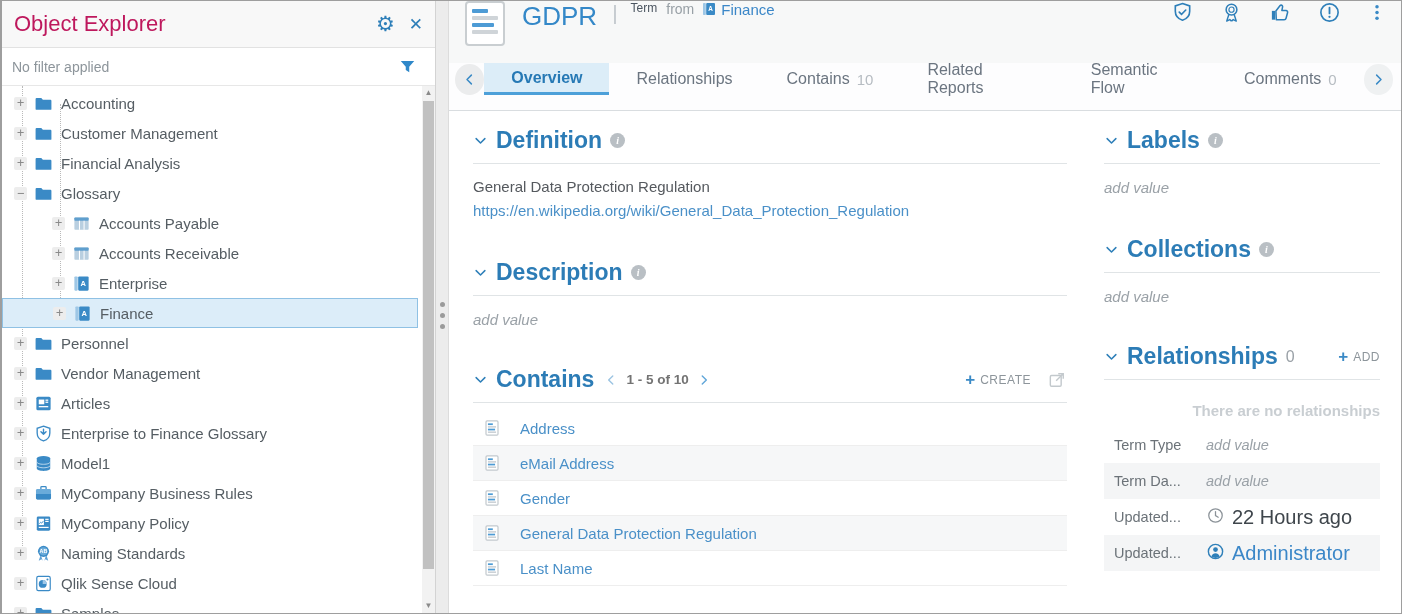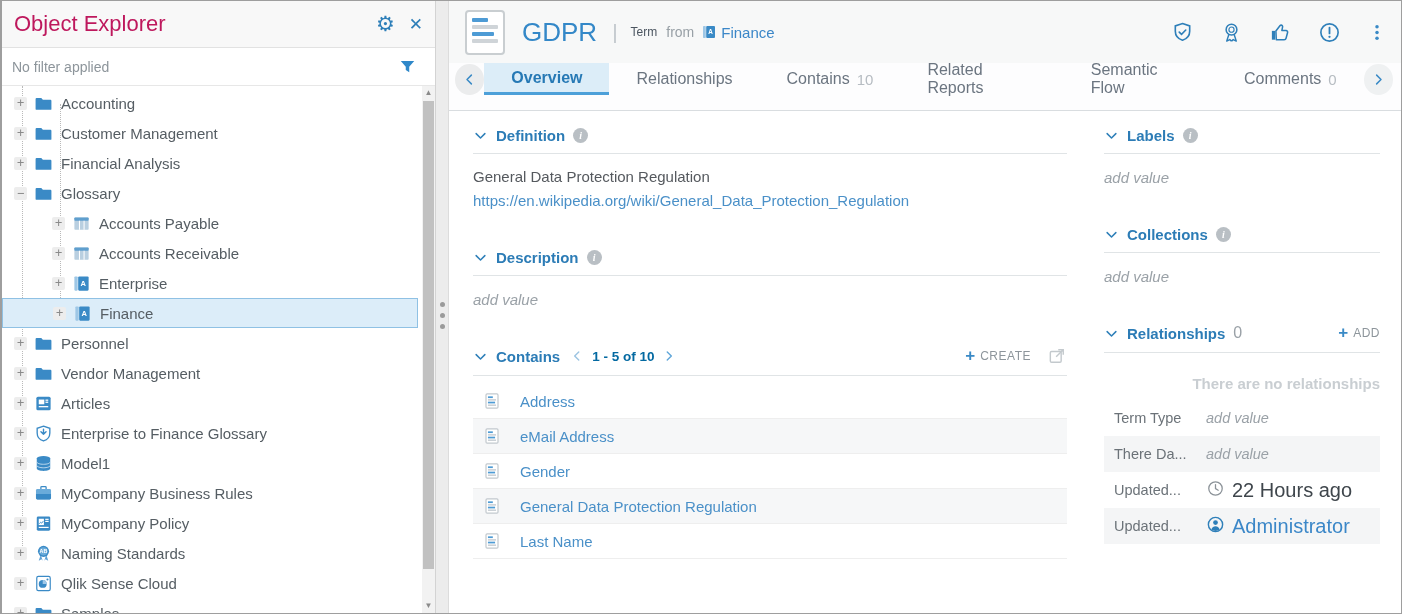--- a/index.html
+++ b/index.html
@@ -33,21 +33,21 @@
   .sb-scroll { position:absolute; top:0; right:0; width:13px; bottom:0; background:#f2f2f2; }
   .sb-scroll .arr { height:14px; color:#8a8a8a; font-size:8px; text-align:center; line-height:14px; }
   .sb-scroll .thumb { position:absolute; top:15px; left:1px; width:11px; height:468px; background:#c1c1c1; }
   .sb-scroll .arr.down { position:absolute; bottom:0; left:0; right:0; }
   
   .splitter { width:14px; flex:0 0 14px; background:#ececec; border-left:1px solid #d3d3d3; border-right:1px solid #dcdcdc; position:relative; cursor:col-resize; }
   .splitter .dots { position:absolute; top:295px; left:4px; }
   .splitter .dots i { display:block; width:5px; height:5px; border-radius:50%; background:#9a9a9a; margin:6px 0; }
   
   .main { flex:1; display:flex; flex-direction:column; min-width:0; }
-  .obj-head { height:62px; background:#f7f8f8; display:flex; align-items:center; padding:0 14px; }
+  .obj-head { height:62px; background:#f7f8f8; display:flex; align-items:flex-start; padding:0 14px; }
   .doc-icon { width:40px; height:45px; background:#fff; border:2px solid #c9ced1; border-radius:4px; padding:6px 5px; margin-left:2px; }
   .doc-icon i { display:block; height:4px; margin-bottom:3px; border-radius:1px; }
   .obj-title { color:#3488c8; font-size:26px; margin-left:17px; }
   .obj-sep { color:#c0c6cb; font-size:21px; margin:0 13px 0 15px; font-weight:300; }
   .obj-type { color:#4b5560; font-size:12px; }
   .obj-from { color:#98a0a6; font-size:14px; margin:0 7px 0 9px; }
   .mini-book { width:16px; height:16px; margin-right:4px; }
   .obj-origin { color:#3b87c8; font-size:15px; }
   .head-actions { margin-left:auto; display:flex; align-items:center; }
   .hact { width:23px; height:23px; margin-left:26px; cursor:pointer; }
@@ -57,31 +57,31 @@
   .tab-scroll.right { margin-left:auto; background:#eff1f2; }
   .tab { display:flex; align-items:center; padding:0 27px; font-size:16px; color:#6b7580; cursor:pointer; }
   .tab .cnt { color:#b6bcc2; margin-left:7px; font-size:15px; }
   .tab.active { background:#dcedf8; color:#2679b5; font-weight:bold; border-bottom:3px solid #4da0d9; }
   
   .content { flex:1; display:flex; overflow:hidden; background:#fff; }
   .col-main { width:594px; flex:0 0 594px; margin-left:24px; padding-top:16px; }
   .col-aside { width:276px; flex:0 0 276px; margin-left:37px; padding-top:16px; }
   .sec-head { display:flex; align-items:center; padding-bottom:9px; border-bottom:1px solid #e0e4e6; }
   .sec-chev { width:15px; height:15px; color:#2e7fb9; margin-right:8px; flex:0 0 15px; }
-  .sec-title { color:#2c7cb6; font-weight:bold; font-size:15px; }
+  .sec-title { color:#2c7cb6; font-weight:bold; font-size:23px; }
   .info-dot { width:15px; height:15px; border-radius:50%; background:#b9bfc4; color:#fff; font-size:10px; font-weight:bold;
     text-align:center; line-height:15px; margin-left:8px; font-family:"Liberation Serif",serif; font-style:italic; }
   .sec-count { color:#9aa1a7; font-size:16px; margin-left:8px; }
   .def-text { color:#55595e; font-size:15px; margin-top:14px; }
   .def-link { color:#4a90c8; font-size:15px; margin-top:7px; text-decoration:none; display:block; cursor:pointer; }
   .placeholder { color:#9aa1a7; font-style:italic; font-size:15px; margin-top:15px; }
   .mt-sec { margin-top:32px; }
   .pag { display:flex; align-items:center; margin-left:10px; }
   .pag-chev { width:14px; height:14px; color:#60a6d9; cursor:pointer; }
-  .pag-text { color:#0369a1; font-weight:bold; font-size:13.5px; margin:0 8px; }
+  .pag-text { color:#737373; font-weight:bold; font-size:13.5px; margin:0 8px; }
   .create { margin-left:auto; display:flex; align-items:center; cursor:pointer; }
   .plus { color:#3a8ac6; font-size:17px; font-weight:bold; margin-right:5px; }
   .create-label { color:#8d959b; font-size:12px; letter-spacing:.5px; }
   .ext-icon { width:20px; height:20px; color:#c3c9cd; margin-left:16px; cursor:pointer; }
   .c-row { height:35px; display:flex; align-items:center; padding-left:10px; border-bottom:1px solid #eeeeee; cursor:pointer; }
   .c-row:nth-child(even) { background:#f6f7f8; }
   .c-row .ticon { width:18px; height:20px; flex:0 0 18px; }
   .c-row span { color:#4a90c8; font-size:15px; margin-left:11px; }
   .empty-text { color:#c9ced2; font-weight:bold; font-size:15px; text-align:right; margin-top:22px; }
   .add-btn { margin-left:auto; display:flex; align-items:center; cursor:pointer; }
@@ -543,21 +543,21 @@
         </div>
       </div>
       <div class="empty-text">There are no relationships</div>
 
       <div style="margin-top:8px">
         <div class="attr-row">
           <span class="attr-label">Term Type</span>
           <span class="attr-ph">add value</span>
         </div>
         <div class="attr-row">
-          <span class="attr-label">There Da...</span>
+          <span class="attr-label">Term Da...</span>
           <span class="attr-ph">add value</span>
         </div>
         <div class="attr-row">
           <span class="attr-label">Updated...</span>
           <span class="attr-val">
               <svg class="attr-ico">
                 <use href="#i-clock"></use>
               </svg>
               <span>22 Hours ago</span>
             </span>

